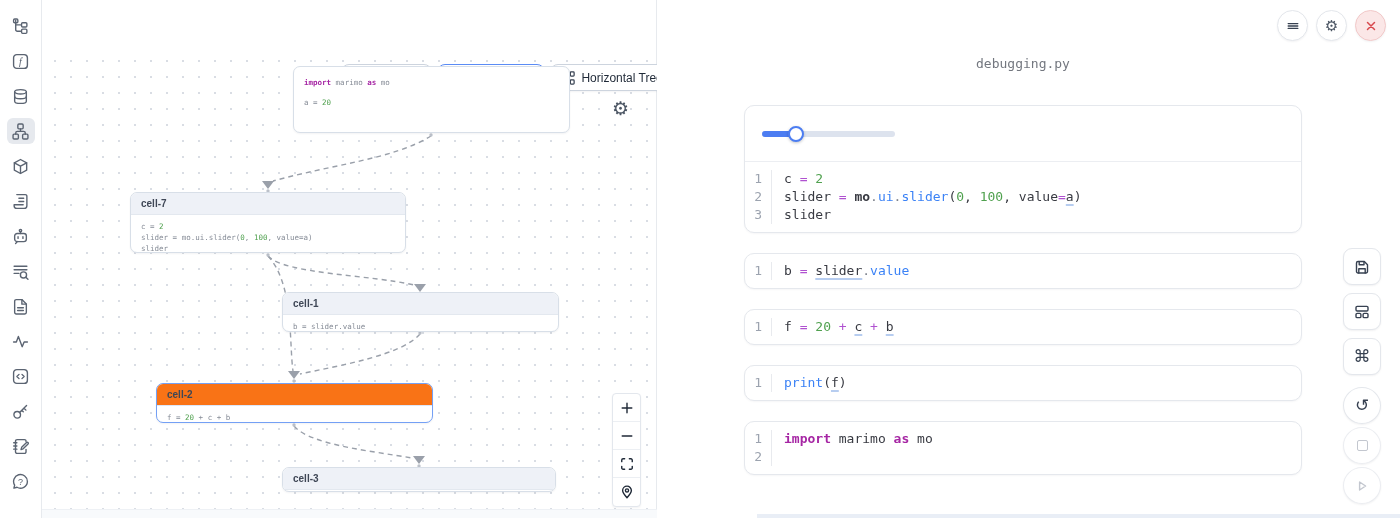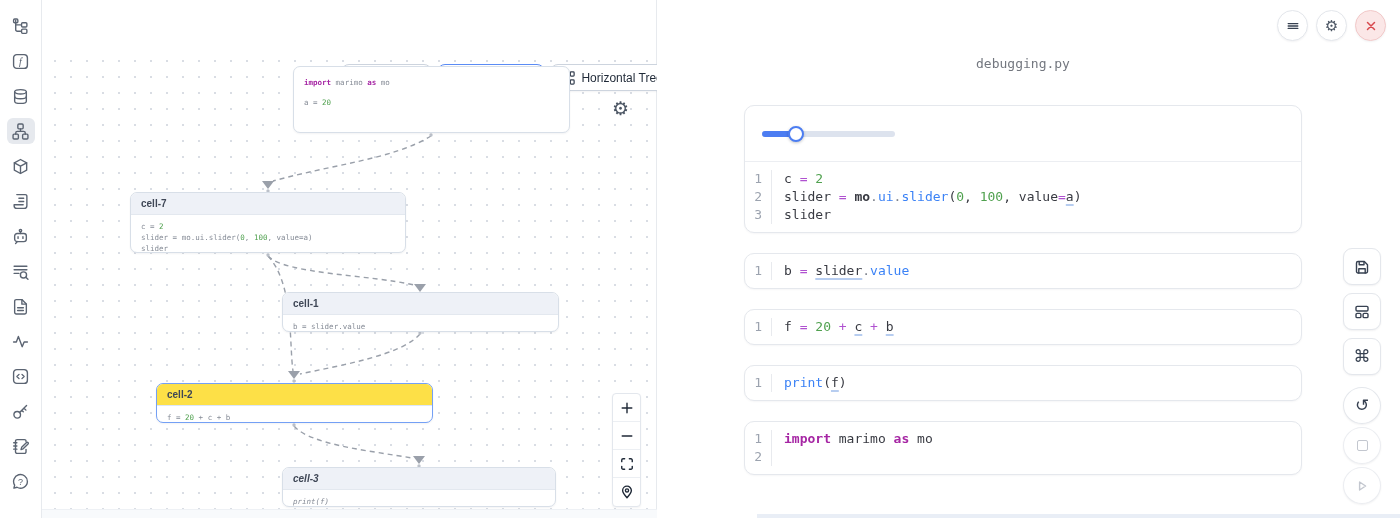--- a/index.html
+++ b/index.html
@@ -34,21 +34,21 @@
 
   .edges { position:absolute; left:0; top:0; pointer-events:none; }
 
   .g-node { position:absolute; background:#fff; border:1px solid #d8dfe8; border-radius:7px;
     box-shadow:0 1px 2px rgba(16,24,40,.05); overflow:hidden; cursor:pointer; }
   .g-node .g-head { background:#eef1f7; border-bottom:1px solid #e3e8ef; padding:5px 10px;
     font-size:10px; font-weight:bold; color:#3f4756; }
   .g-node .g-body { padding:6px 10px; font-family:"DejaVu Sans Mono", monospace;
     font-size:7.5px; color:#858b96; }
   .g-node.selected { border:1.5px solid #74a0f5; }
-  .g-node.selected .g-head { background:#fde047; border-bottom-color:#dce7f8; }
+  .g-node.selected .g-head { background:#f97316; border-bottom-color:#dce7f8; }
   .g-line { white-space:pre; }
   .n-kw { color:#a626a4; font-weight:bold; }
   .n-num { color:#50a14f; }
 
   .g-toolbar { position:absolute; left:299px; top:17px; display:flex; gap:5px; }
   .g-tbtn { display:inline-flex; align-items:center; gap:6px; height:27px; padding:0 10px;
     background:#fff; border:1px solid #cdd4de; border-radius:8px; font-size:12px; color:#1f2937;
     font-family:"Liberation Sans", sans-serif; cursor:pointer; box-shadow:0 1px 2px rgba(16,24,40,.05); white-space:nowrap; }
   .g-tbtn svg { width:14px; height:14px; stroke:#374151; stroke-width:1.4; fill:none;
     stroke-linecap:round; stroke-linejoin:round; }
@@ -324,21 +324,21 @@
           <div class="g-body">
             <div class="g-line" style="line-height: 11px;"><span>b = slider.value</span></div>
           </div>
         </div>
         <div class="g-node selected" style="left: 114px; top: 336px; width: 277px; height: 40px;">
           <div class="g-head">cell-2</div>
           <div class="g-body">
             <div class="g-line" style="line-height: 11px;"><span>f = </span><span class="n-num">20</span><span> + c + b</span></div>
           </div>
         </div>
-        <div class="g-node" style="left: 240px; top: 420px; width: 274px; height: 40px; font-style: italic;">
+        <div class="g-node" style="left: 240px; top: 420px; width: 274px; height: 25px;">
           <div class="g-head">cell-3</div>
           <div class="g-body">
             <div class="g-line" style="line-height: 11px;"><span>print(f)</span></div>
           </div>
         </div>
       </div>
   </section>
 
   <main class="notebook">
     <div class="nb-title">debugging.py</div>

